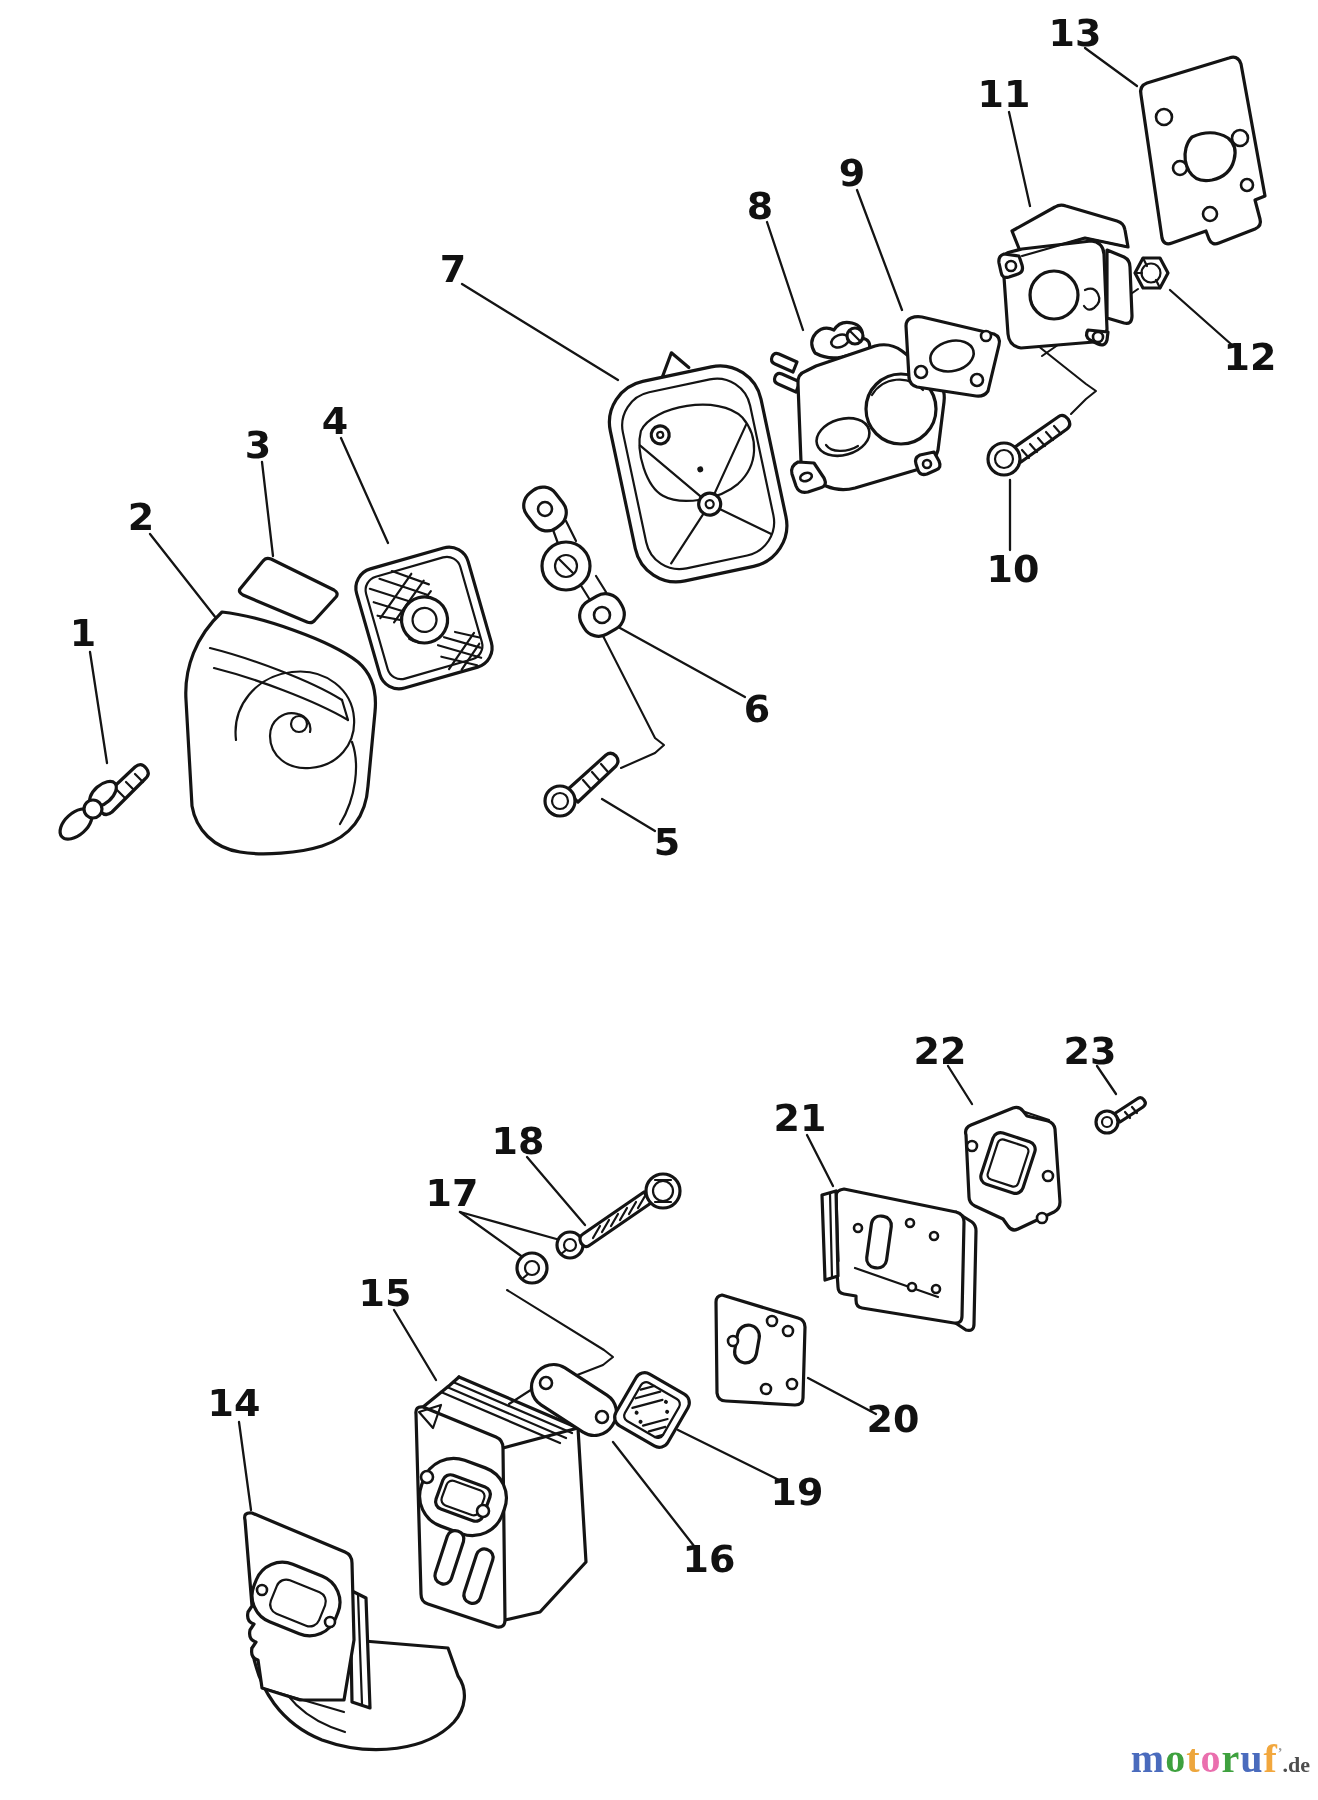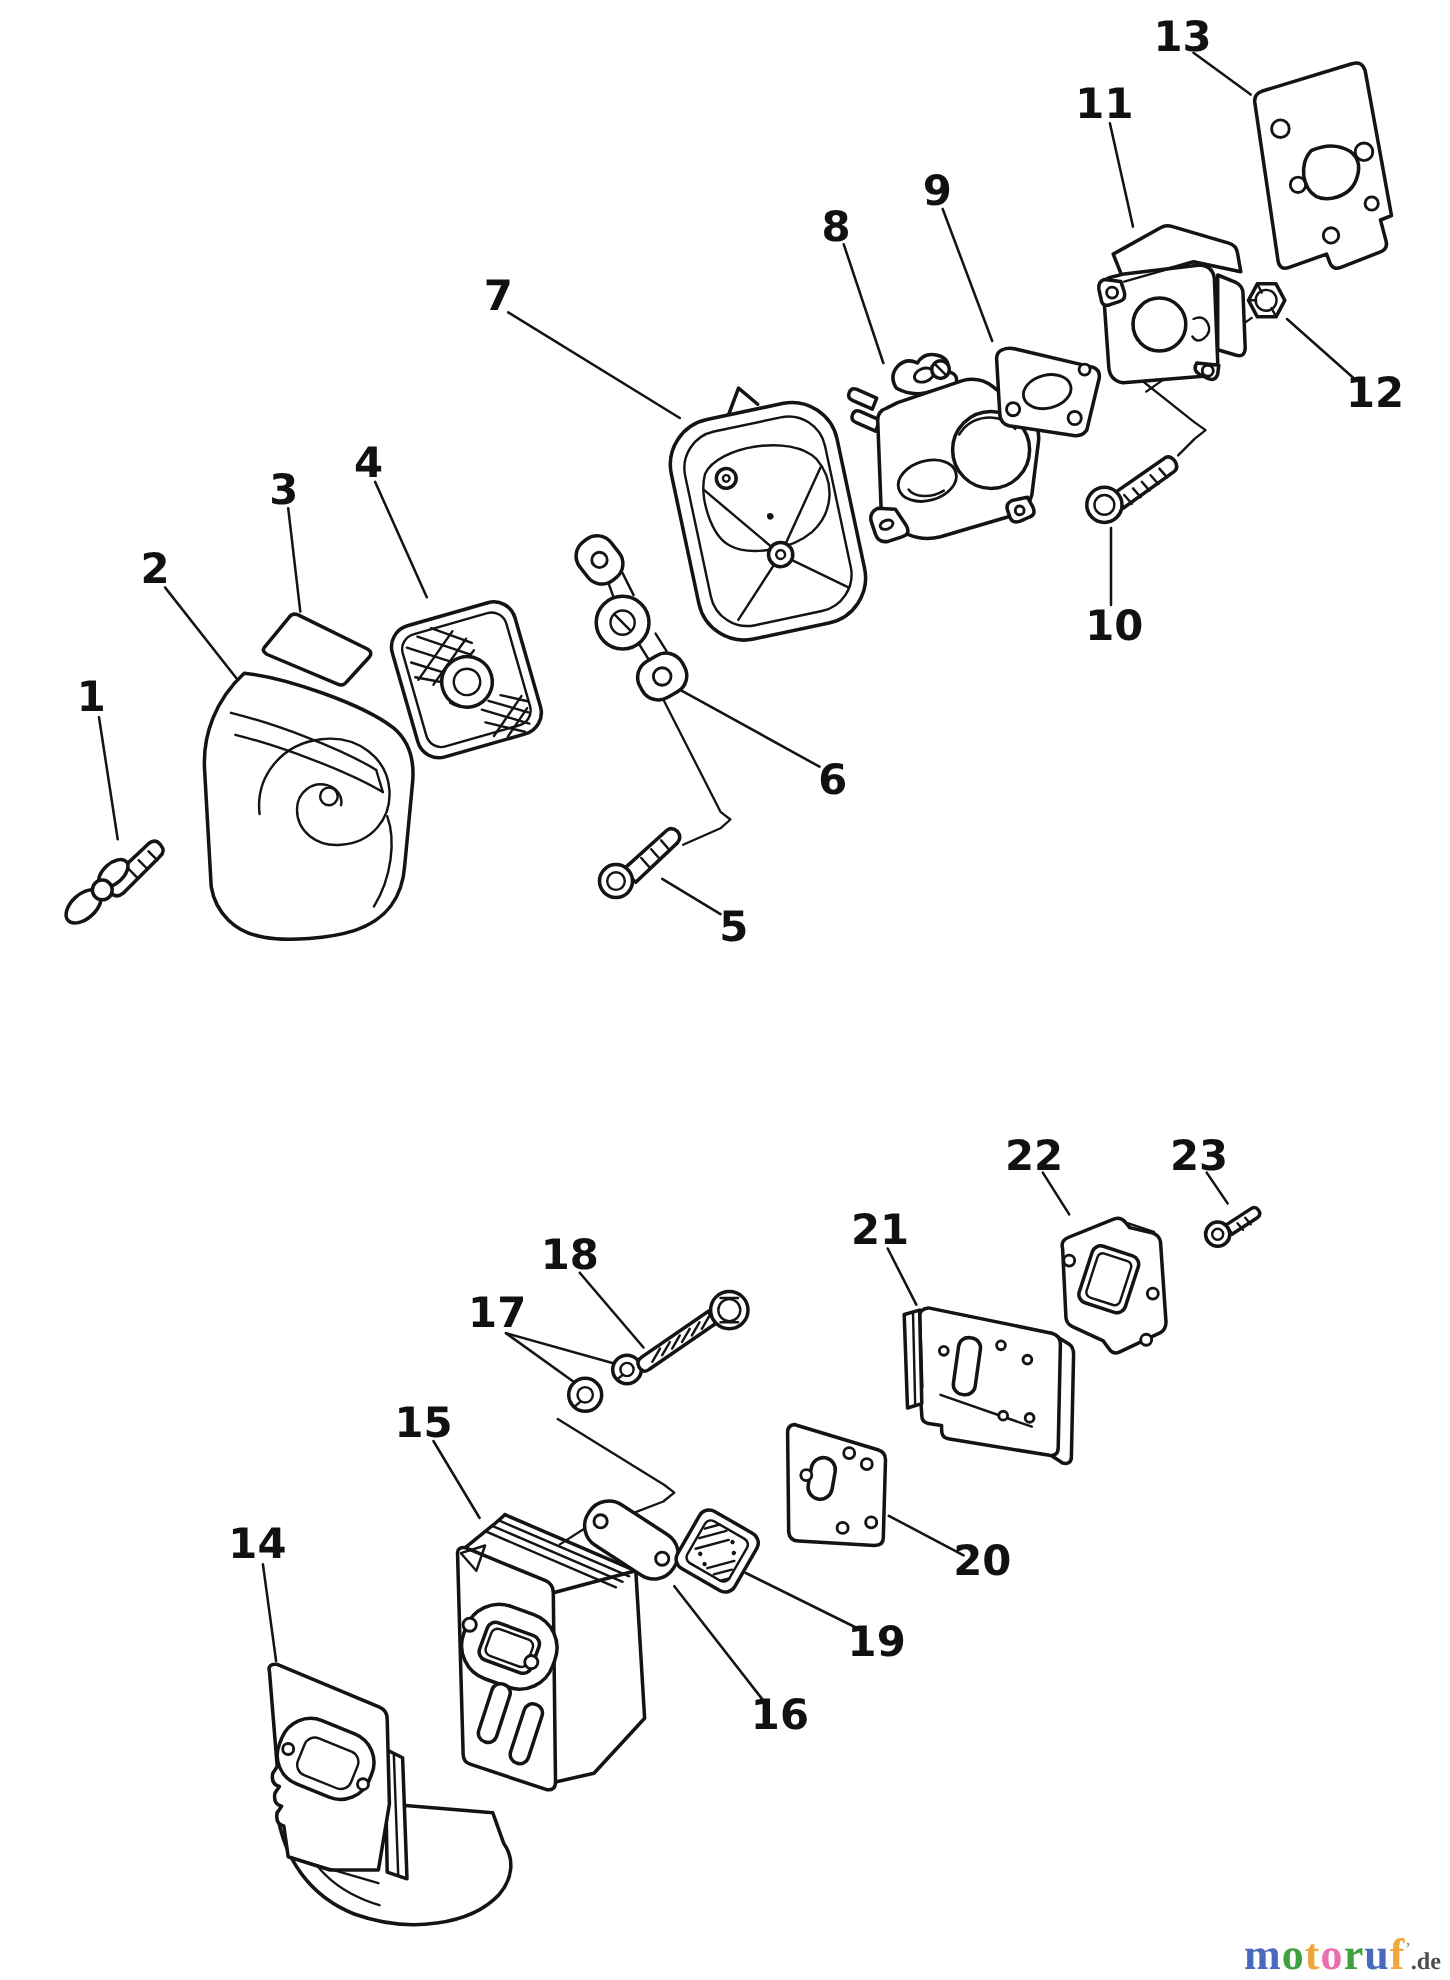--- a/index.html
+++ b/index.html
@@ -7,21 +7,21 @@
         font-family:"DejaVu Sans",sans-serif;}
   svg{position:absolute;left:0;top:0;}
   .outline{fill:#ffffff;stroke:#141414;stroke-width:3.2;stroke-linejoin:round;stroke-linecap:round;}
   .line{fill:none;stroke:#141414;stroke-width:3.2;stroke-linejoin:round;stroke-linecap:round;}
   .detail{fill:none;stroke:#141414;stroke-width:2.2;stroke-linejoin:round;stroke-linecap:round;}
   .hole{fill:#ffffff;stroke:#141414;stroke-width:2.6;}
   .leader{fill:none;stroke:#141414;stroke-width:2.3;stroke-linecap:round;}
   .axis{fill:none;stroke:#141414;stroke-width:2.1;stroke-linejoin:round;stroke-linecap:round;}
   .callout{font-family:"DejaVu Sans",sans-serif;font-size:38px;font-weight:bold;fill:#111;
            text-anchor:middle;}
-  #watermark{position:absolute;right:8px;bottom:0;font-family:"Liberation Serif",serif;
+  #watermark{position:absolute;right:8px;bottom:18px;font-family:"Liberation Serif",serif;
              font-weight:bold;font-size:40px;letter-spacing:1px;white-space:nowrap;}
   #watermark .tm{font-size:14px;color:#9a9a9a;vertical-align:super;letter-spacing:0;}
   #watermark .suffix{font-size:22px;font-weight:bold;letter-spacing:0;}
 </style>
 </head>
 <body>
 
 <div id="page">
 <svg width="1318" height="1800" viewBox="0 0 1318 1800">
 

